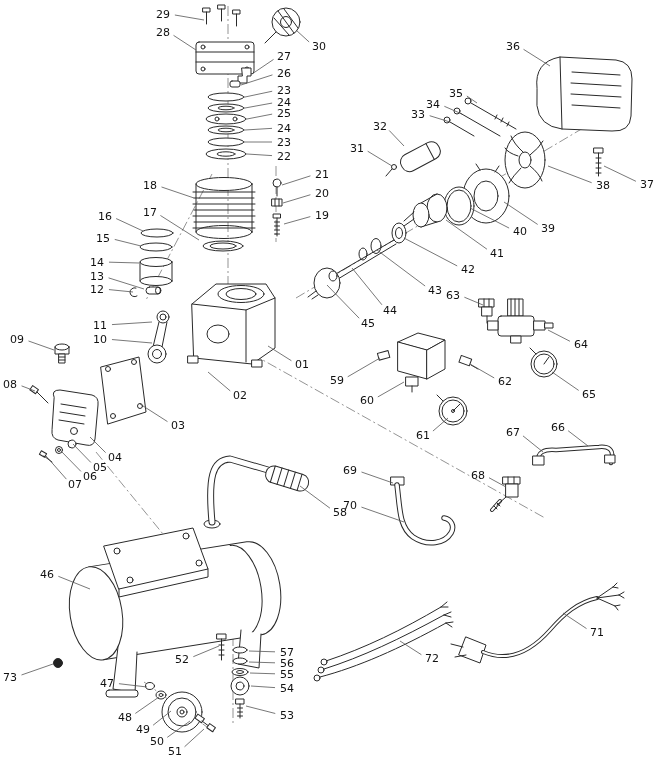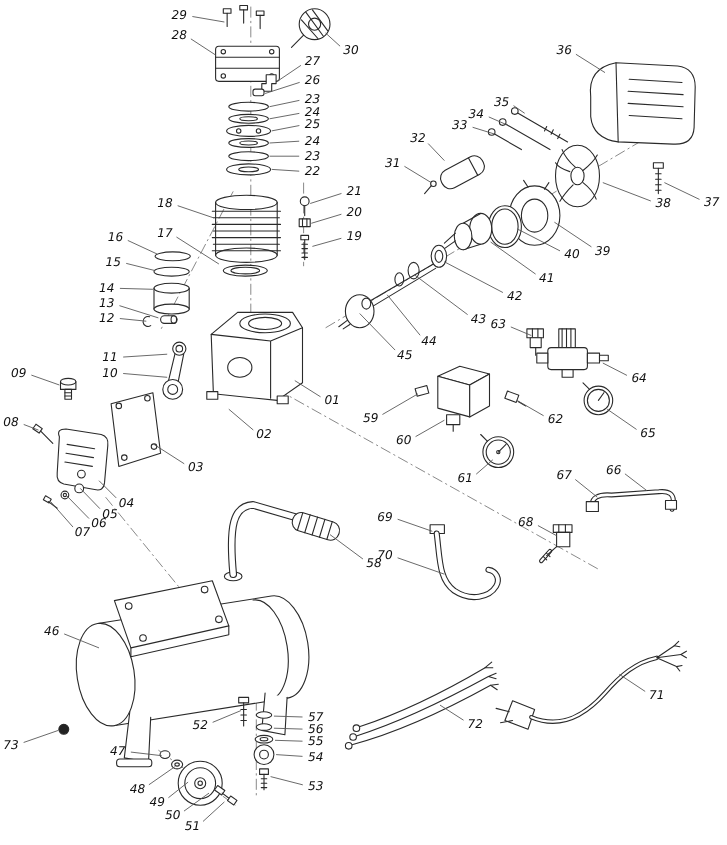--- a/index.html
+++ b/index.html
@@ -1,17 +1,17 @@
 <!DOCTYPE html>
 <html><head>
 <meta charset="utf-8">
 <style>
   html,body{margin:0;padding:0;background:#fff;}
   .stage{position:relative;width:661px;height:768px;background:#fff;overflow:hidden;
-         font-family:"DejaVu Sans",sans-serif;font-style:italic;}
+         font-family:"DejaVu Sans",sans-serif;}
   svg{display:block}
   #parts{stroke:#2a2a2a;stroke-width:1;fill:none;stroke-linecap:round;stroke-linejoin:round;}
   #axes{stroke:#666;stroke-width:0.7;fill:none;}
   .leader{stroke:#555;stroke-width:0.8;fill:none;}
   .callout{font-family:"DejaVu Sans",sans-serif;font-size:11px;fill:#111;text-anchor:middle;}
 </style>
 </head>
 <body>
 
 <div class="stage">

